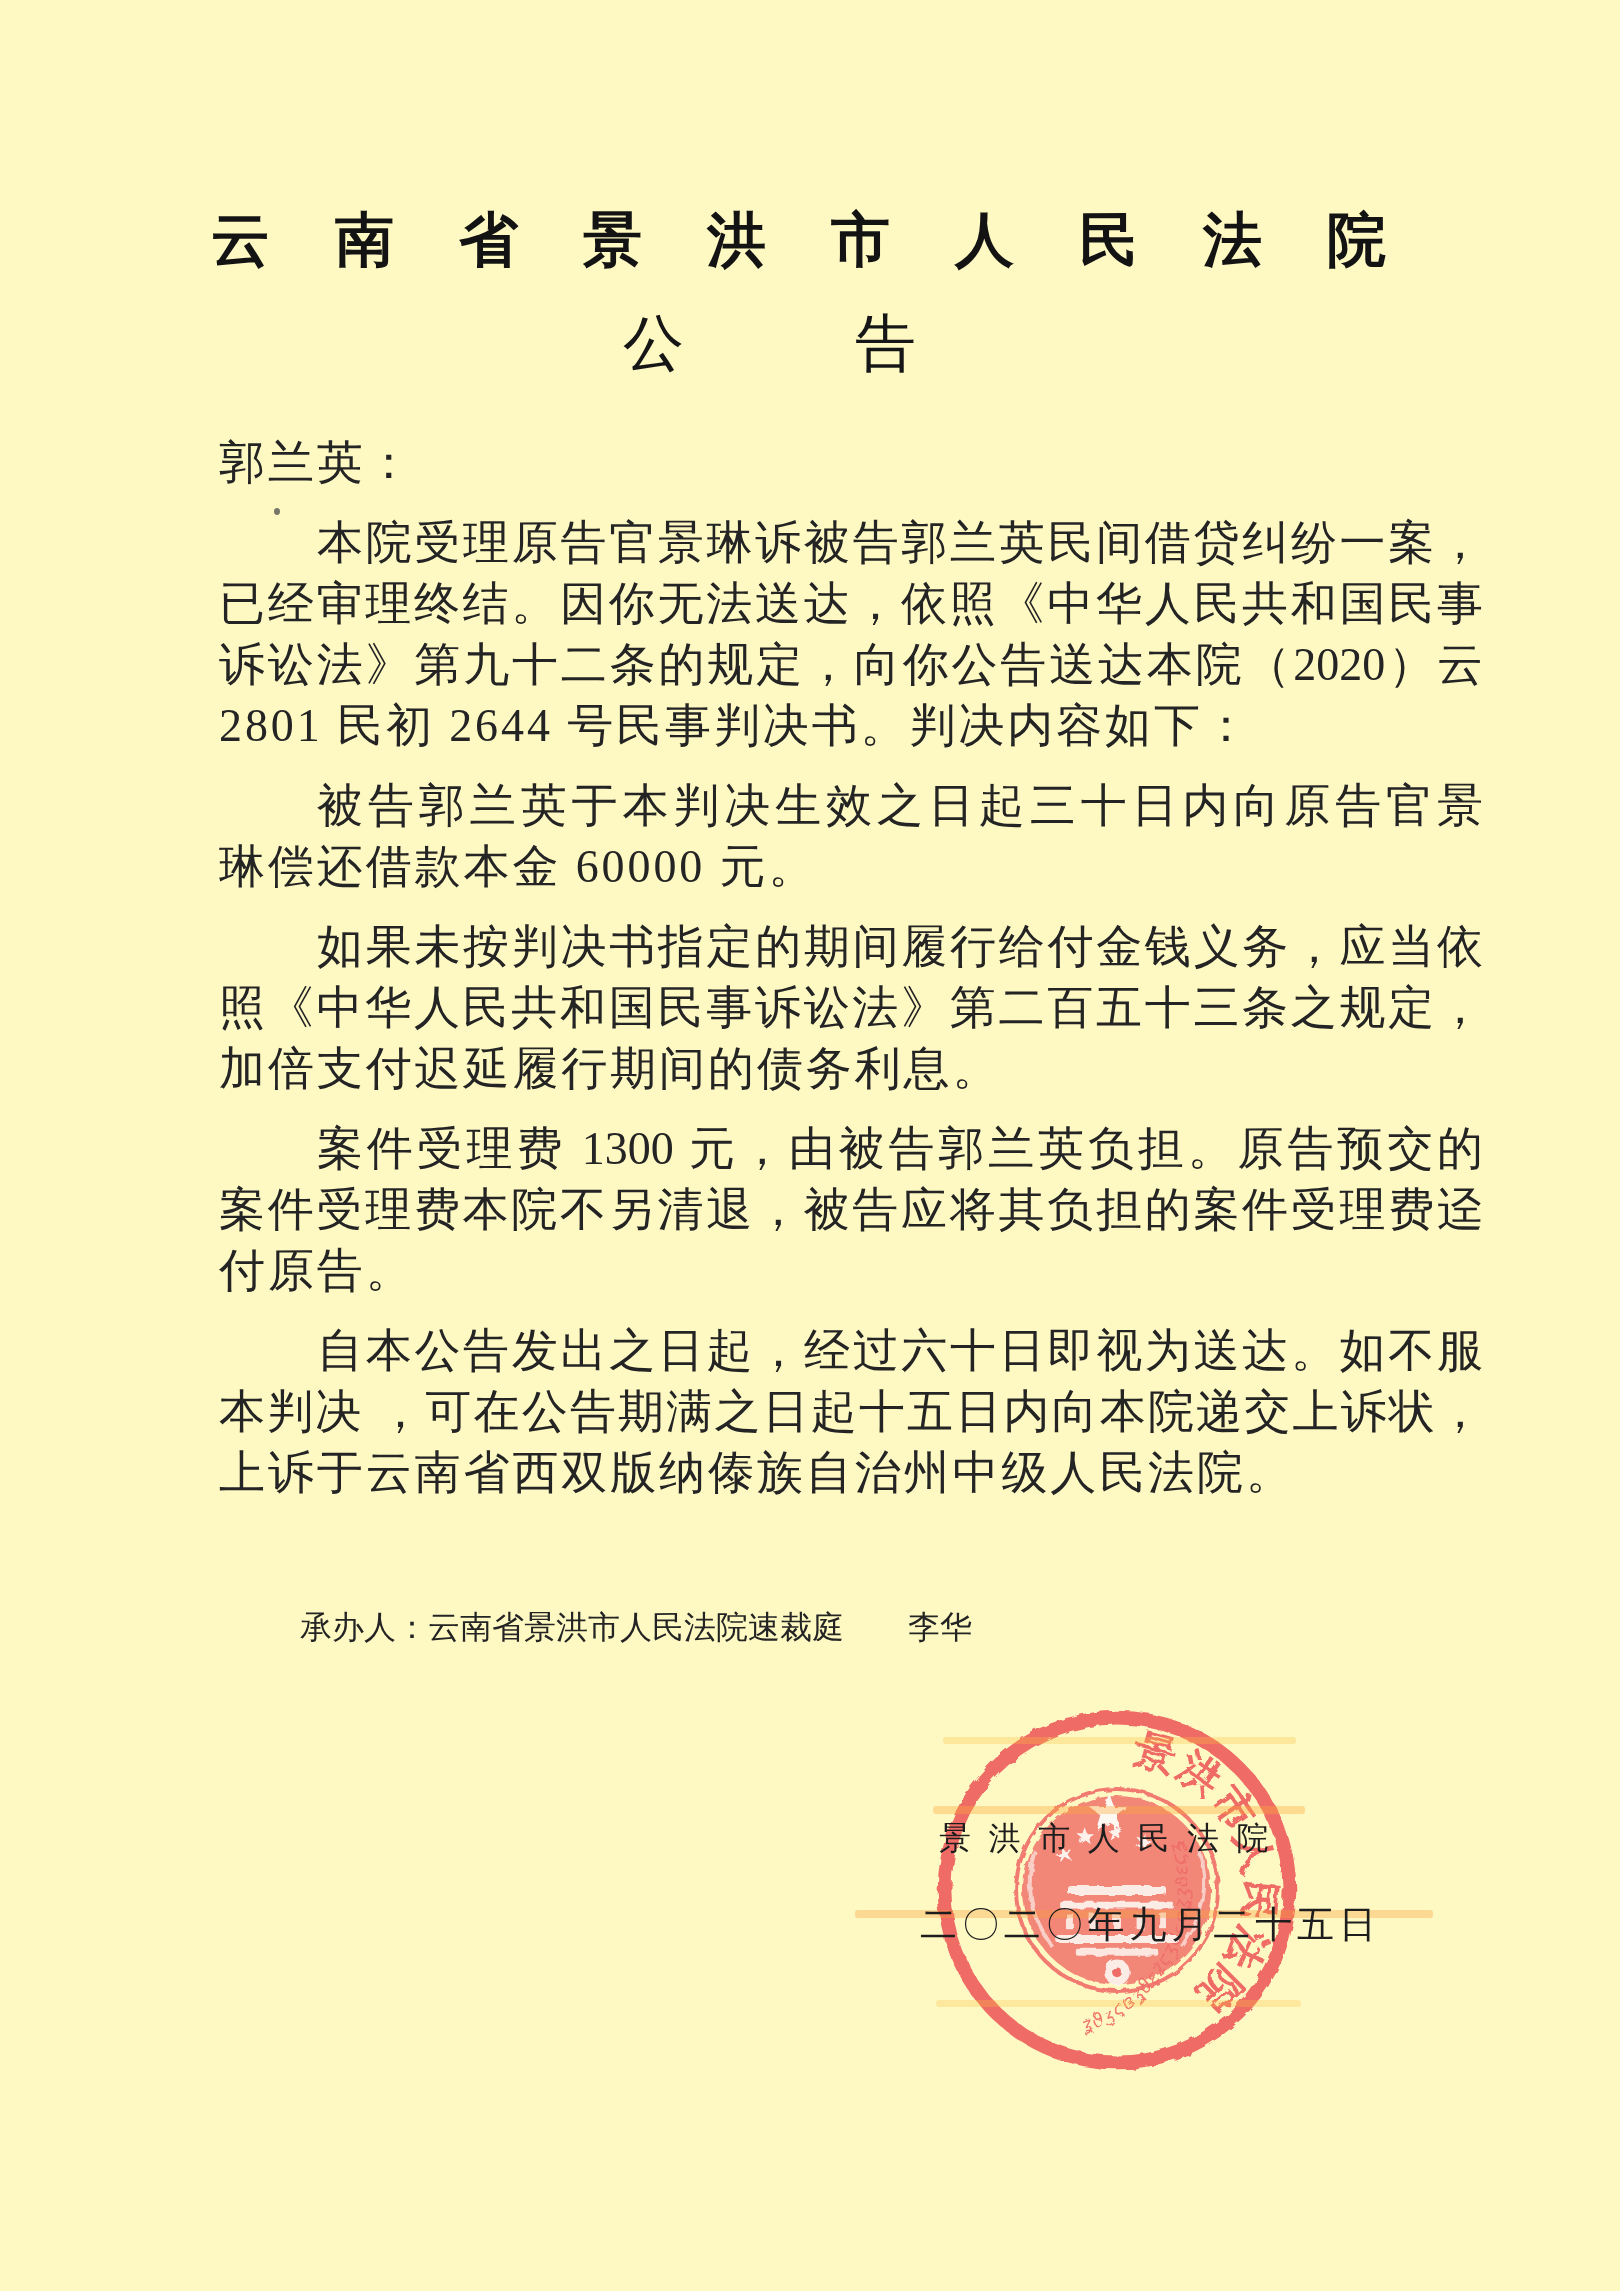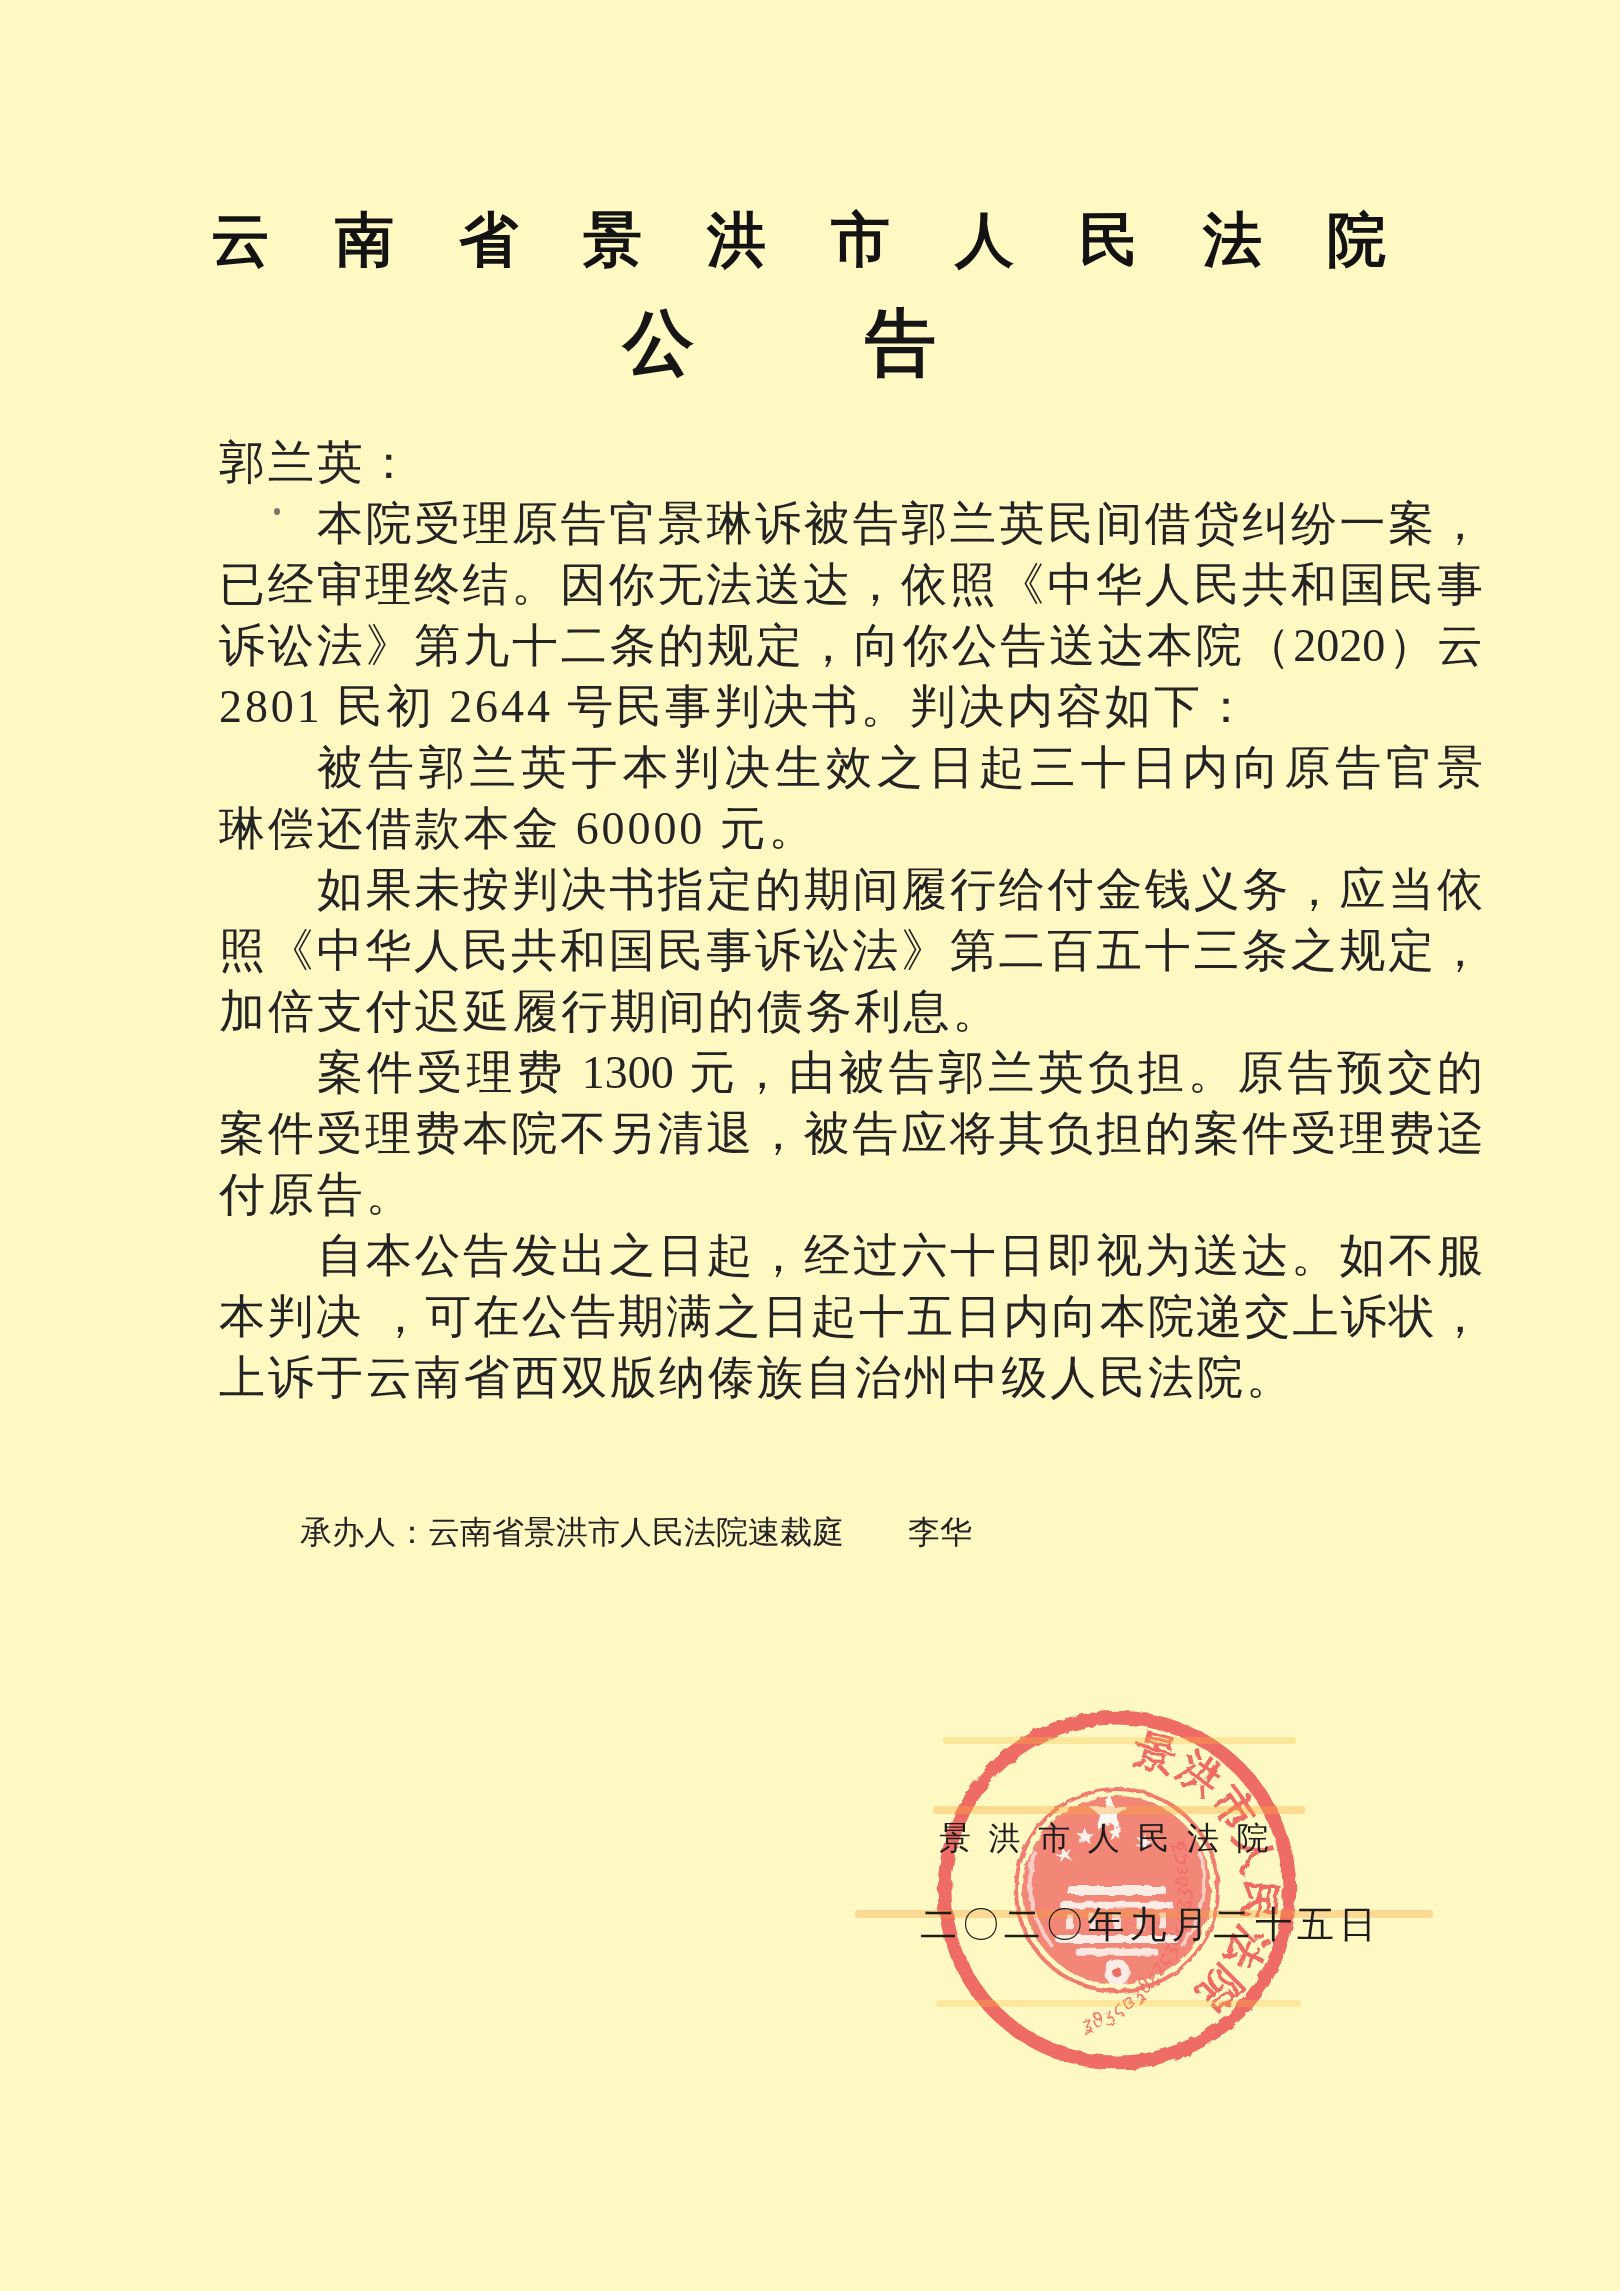--- a/index.html
+++ b/index.html
@@ -14,30 +14,30 @@
   }
   .court-title{
     position:absolute;left:211px;top:209px;
     font-family:"Liberation Sans","DejaVu Sans",sans-serif;
     font-weight:bold;font-size:59px;line-height:63px;
     letter-spacing:65px;white-space:nowrap;color:#131313;
   }
   .notice-title{
     position:absolute;left:623px;top:294px;
     font-family:"Liberation Sans","DejaVu Sans",sans-serif;
-    font-weight:bold;font-size:71px;line-height:98px;
+    font-weight:normal;font-size:61px;line-height:98px;
     letter-spacing:171px;white-space:nowrap;color:#161616;
   }
   .body-text{
     position:absolute;left:219px;top:432px;width:1264px;
     font-size:46px;color:#242424;
   }
   .line{display:block;height:61px;line-height:61px;letter-spacing:2.9px;}
   .line.full{text-align:justify;text-align-last:justify;letter-spacing:0;}
-  .line.indent{text-indent:98px;}
+  .line.indent{text-indent:98px;margin-top:19px;}
   .line.gap{}
   .handler{margin-top:94px;text-indent:81px;font-size:32px;letter-spacing:0;height:61px;line-height:61px;}
   .scan-dot{
     position:absolute;left:274px;top:508px;width:5.9px;height:6.9px;
     background:#4a4a4a;border-radius:50%;opacity:.75;
   }
   .seal-svg{position:absolute;left:921px;top:1694px;width:392px;height:392px;}
   .sig-court{
     position:absolute;left:939px;top:1815px;
     font-size:32px;line-height:47px;letter-spacing:17.6px;white-space:nowrap;color:#1d1d1d;text-align:center;

